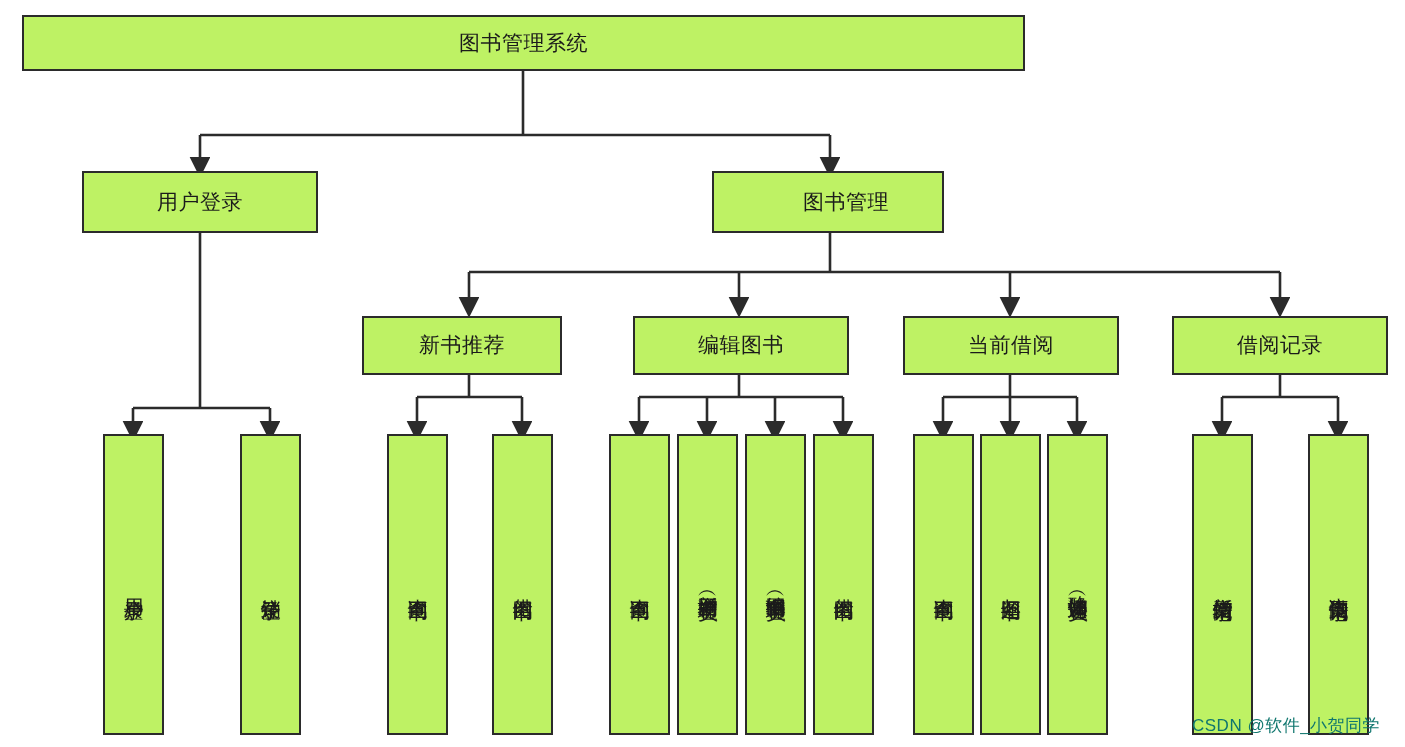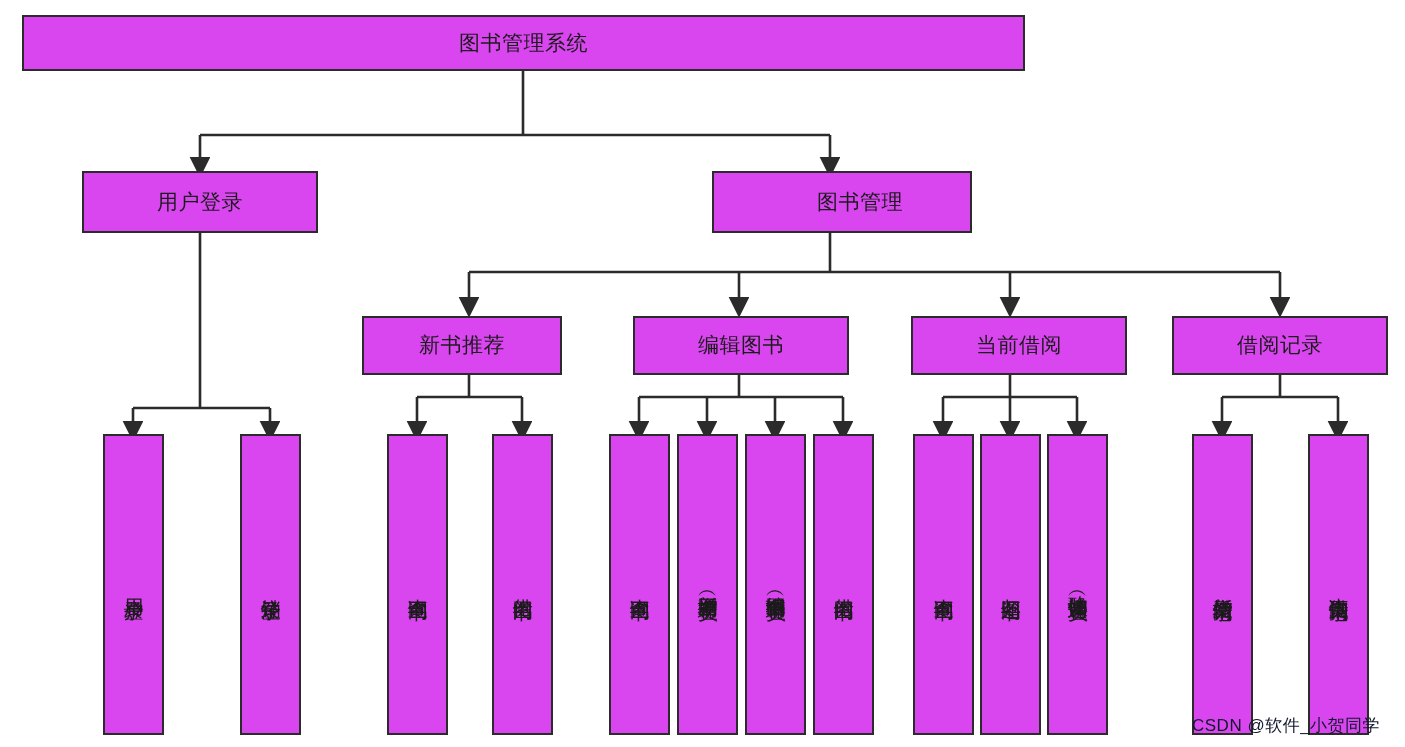--- a/index.html
+++ b/index.html
@@ -21,21 +21,21 @@
   #svg-layer {
     position: absolute;
     left: 0;
     top: 0;
     width: 1405px;
     height: 747px;
   }
   .node {
     position: absolute;
     box-sizing: border-box;
-    background: #d946ef;
+    background: #bef264;
     border: 2px solid #2b2b2b;
     display: flex;
     align-items: center;
     justify-content: center;
     z-index: 2;
   }
   .node .label {
     color: #1b1b1b;
     font-size: 21px;
     line-height: 1.25;
@@ -50,21 +50,21 @@
     line-height: 1.18;
     letter-spacing: 1px;
     white-space: nowrap;
   }
   .node.vertical {
     align-items: center;
     justify-content: center;
   }
   .watermark {
     position: absolute;
-    color: #0f172a;
+    color: #0f766e;
     font-size: 17px;
     letter-spacing: 0.5px;
     z-index: 3;
     white-space: nowrap;
   }
 </style>
 </head>
 <body>
 
 <div id="canvas">
@@ -119,31 +119,31 @@
     </g>
   </svg>
 
   <div class="node" style="left:22px; top:15px; width:1003px; height:56px;">
     <span class="label">图书管理系统</span>
   </div>
 
   <div class="node" style="left:82px; top:171px; width:236px; height:62px;">
     <span class="label">用户登录</span>
   </div>
-  <div class="node" style="left:712px; top:171px; width:260px; height:62px;padding-left:36px;">
+  <div class="node" style="left:712px; top:171px; width:232px; height:62px;padding-left:36px;">
     <span class="label">图书管理</span>
   </div>
 
   <div class="node" style="left:362px; top:316px; width:200px; height:59px;">
     <span class="label">新书推荐</span>
   </div>
   <div class="node" style="left:633px; top:316px; width:216px; height:59px;">
     <span class="label">编辑图书</span>
   </div>
-  <div class="node" style="left:903px; top:316px; width:216px; height:59px;margin-left:8px;">
+  <div class="node" style="left:903px; top:316px; width:216px; height:59px;">
     <span class="label">当前借阅</span>
   </div>
   <div class="node" style="left:1172px; top:316px; width:216px; height:59px;">
     <span class="label">借阅记录</span>
   </div>
 
   <div class="node vertical" style="left:103px; top:434px; width:61px; height:301px;">
     <span class="label">用户登录</span>
   </div>
   <div class="node vertical" style="left:240px; top:434px; width:61px; height:301px;">

